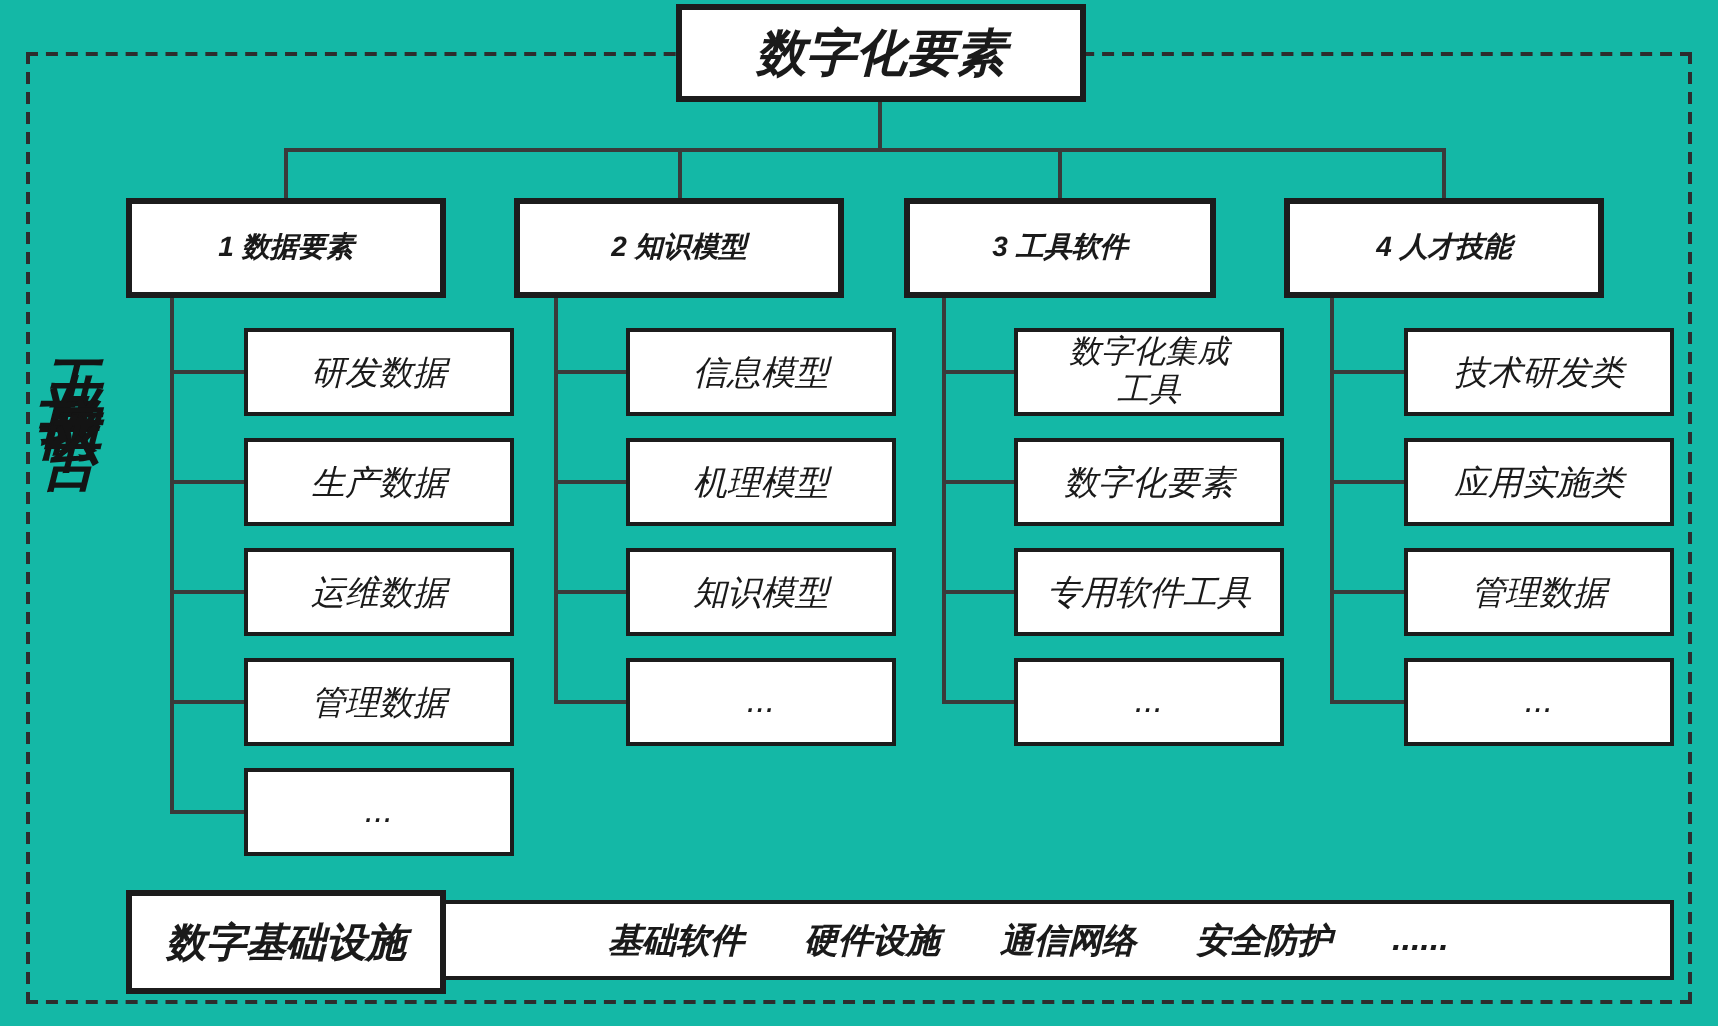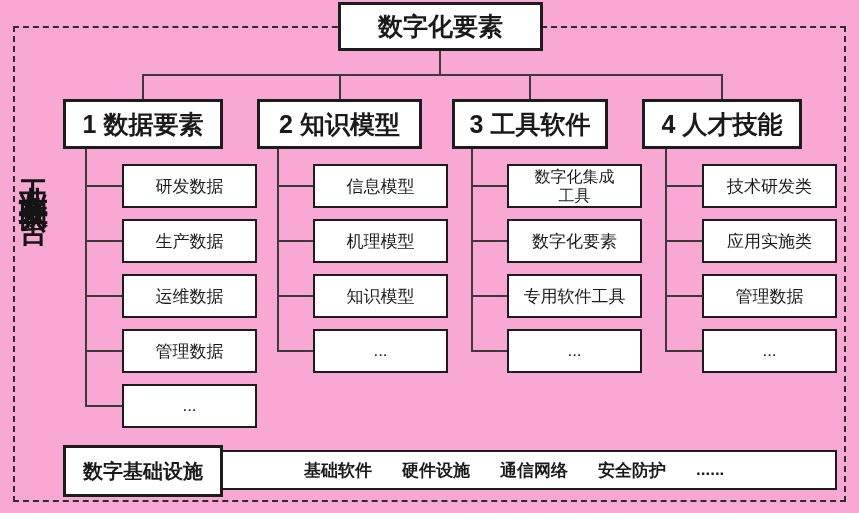--- a/index.html
+++ b/index.html
@@ -5,22 +5,23 @@
   * { margin: 0; padding: 0; box-sizing: border-box; }
   html, body { background: #ffffff; }
   body {
     font-family: "Liberation Sans", "DejaVu Sans", sans-serif;
     color: #1a1a1a;
   }
   .canvas {
     position: relative;
     width: 859px;
     height: 513px;
-    background: #f9a8d4;
+    background: #14b8a6;
     overflow: hidden;
+    font-style: italic;
   }
   .frame {
     position: absolute;
     left: 13px; top: 26px;
     width: 833px; height: 476px;
     border: 2px dashed #2d2d2d;
     z-index: 0;
   }
   .vlabel {
     position: absolute;
@@ -44,21 +45,21 @@
     z-index: 2;
   }
   .root-box {
     border-width: 3px;
     font-size: 25px;
     font-weight: 600;
     z-index: 3;
   }
   .header-box {
     border-width: 3px;
-    font-size: 25px;
+    font-size: 14px;
     font-weight: 600;
   }
   .node {
     font-size: 17px;
     font-weight: 500;
   }
   .node-text { display: inline-block; }
   .node-text.narrow {
     max-width: 92px;
     font-size: 16px;

